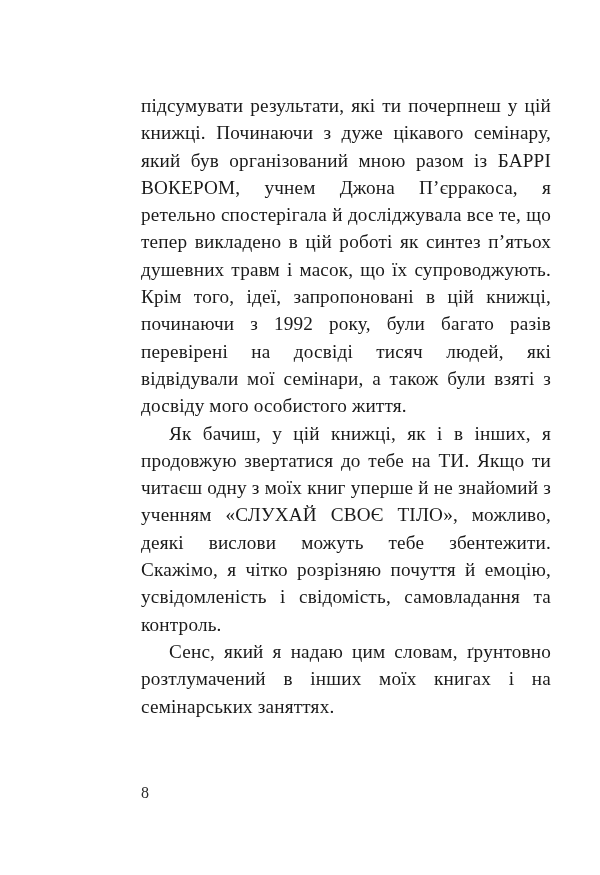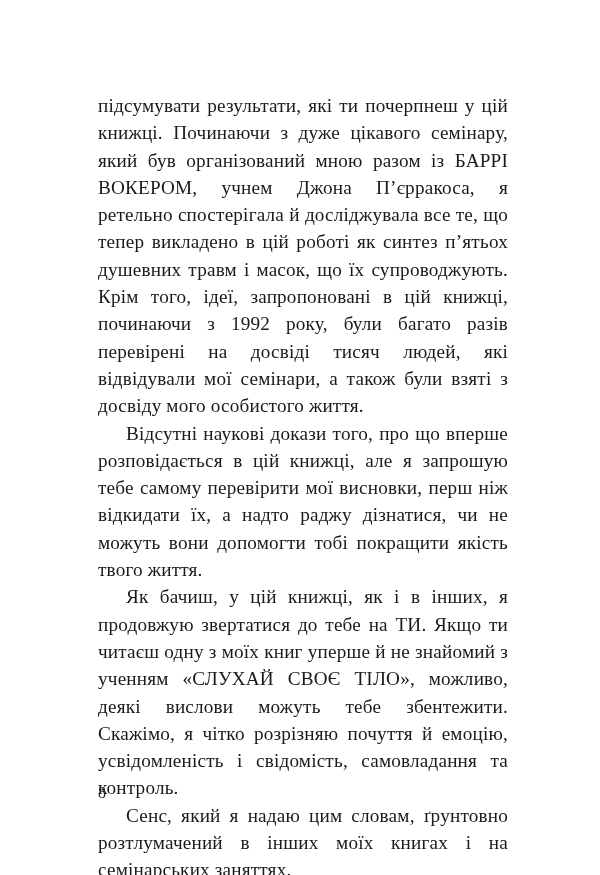--- a/index.html
+++ b/index.html
@@ -13,20 +13,21 @@
     font-family: "Liberation Serif", "DejaVu Serif", serif;
     color: #1a1a1a;
     overflow: hidden;
   }
   .page {
     position: relative;
     width: 528px;
     height: 875px;
     background: #ffffff;
     box-sizing: border-box;
+    margin-left: 43px;
   }
   .text-block {
     position: absolute;
     left: 98px;
     top: 92px;
     width: 410px;
   }
   .para {
     margin: 0;
     font-size: 19.2px;
@@ -52,21 +53,20 @@
     font-family: "Liberation Serif", "DejaVu Serif", serif;
   }
 </style>
 </head>
 <body>
 
 <div class="page">
 
   <div class="text-block">
     <p class="para">підсумувати результати, які ти почерпнеш у цій книжці. Починаючи з дуже цікавого семінару, який був організований мною разом із БАРРІ ВОКЕРОМ, учнем Джона П’єрракоса, я ретельно спостерігала й досліджувала все те, що тепер викладено в цій роботі як синтез п’ятьох душевних травм і масок, що їх супроводжують. Крім того, ідеї, запропоновані в цій книжці, починаючи з 1992 року, були багато разів перевірені на досвіді тисяч людей, які відвідували мої семінари, а також були взяті з досвіду мого особистого життя.</p>
-    <p class="para indented">Відсутні наукові докази того, про що вперше розповідається в цій книжці, але я запрошую тебе самому перевірити мої висновки, перш ніж відкидати їх, а надто раджу дізнатися, чи не можуть вони допомогти тобі покращити якість твого життя.</p>
     <p class="para indented">Як бачиш, у цій книжці, як і в інших, я продовжую звертатися до тебе на ТИ. Якщо ти читаєш одну з моїх книг уперше й не знайомий з ученням «СЛУХАЙ СВОЄ ТІЛО», можливо, деякі вислови можуть тебе збентежити. Скажімо, я чітко розрізняю почуття й емоцію, усвідомленість і свідомість, самовладання та контроль.</p>
     <p class="para indented">Сенс, який я надаю цим словам, ґрунтовно розтлумачений в інших моїх книгах і на семінарських заняттях.</p>
 
   </div>
 
   <div class="page-number">8</div>
 
 </div>
 
 </body></html>

